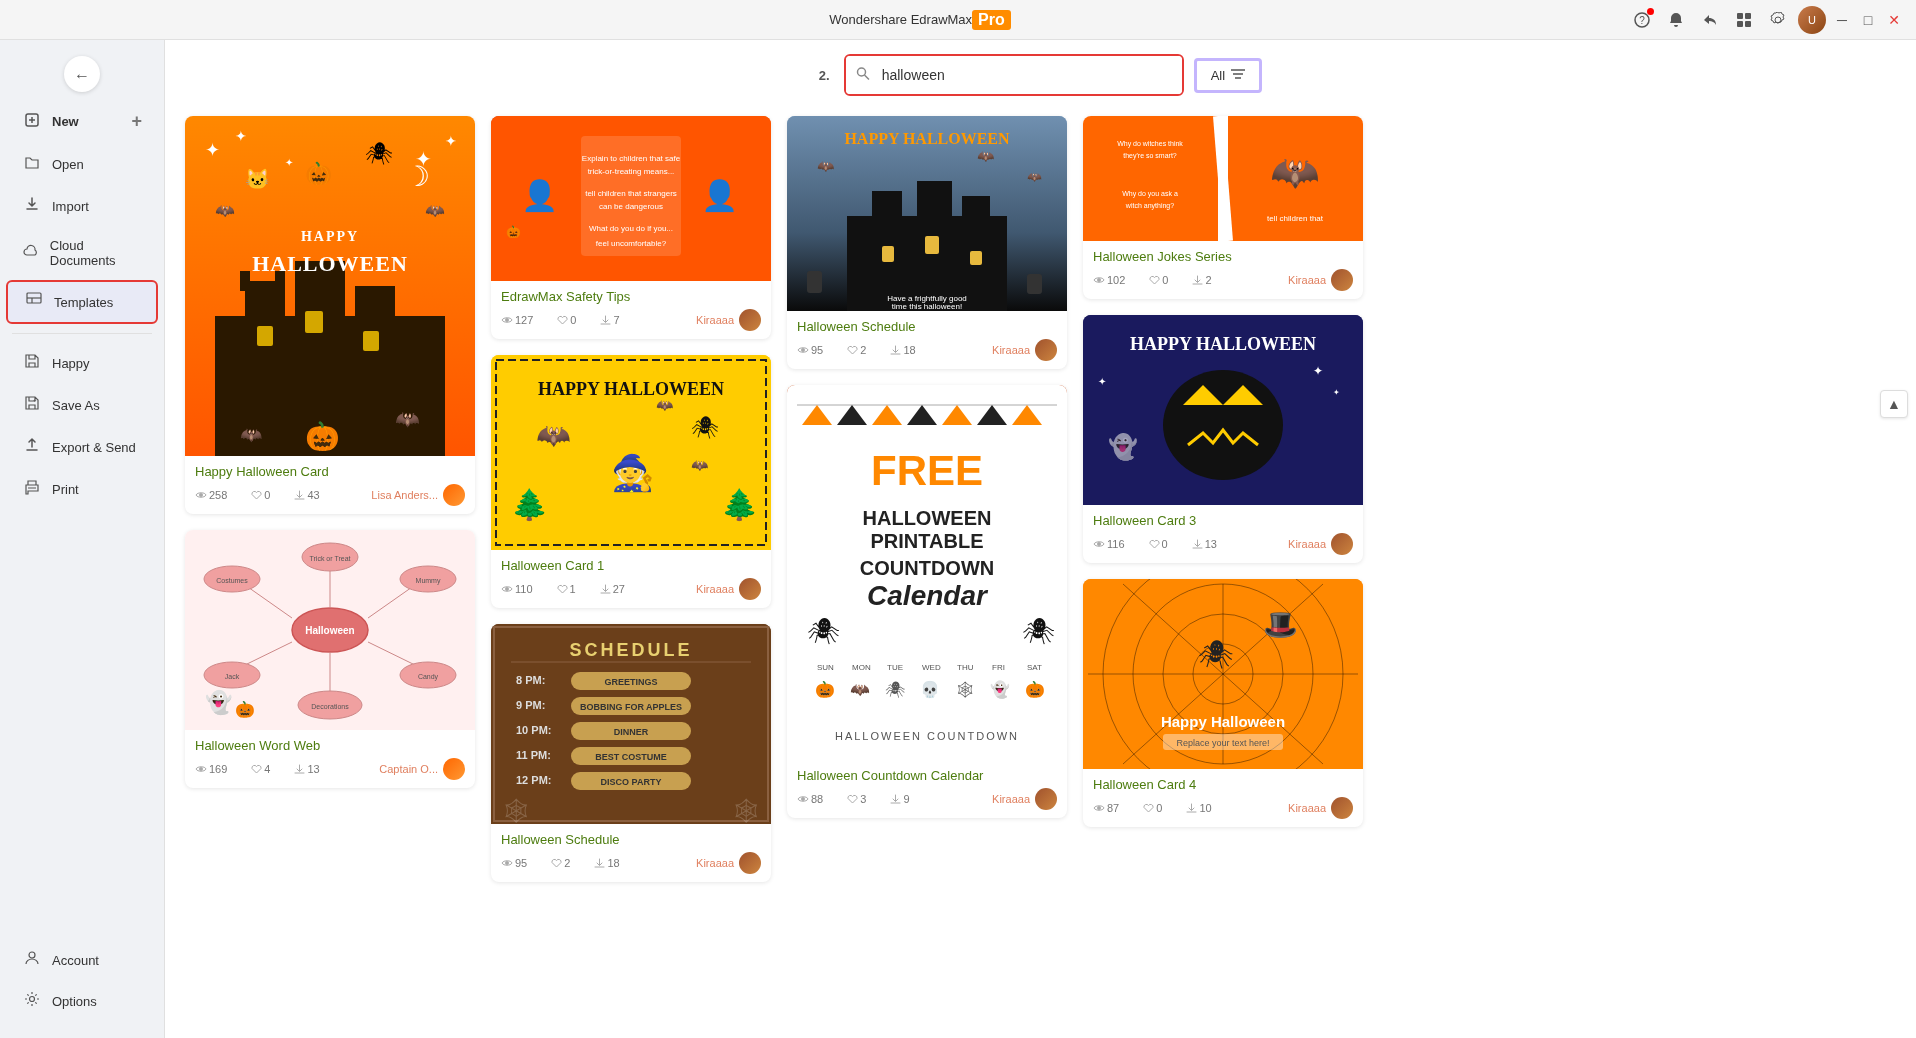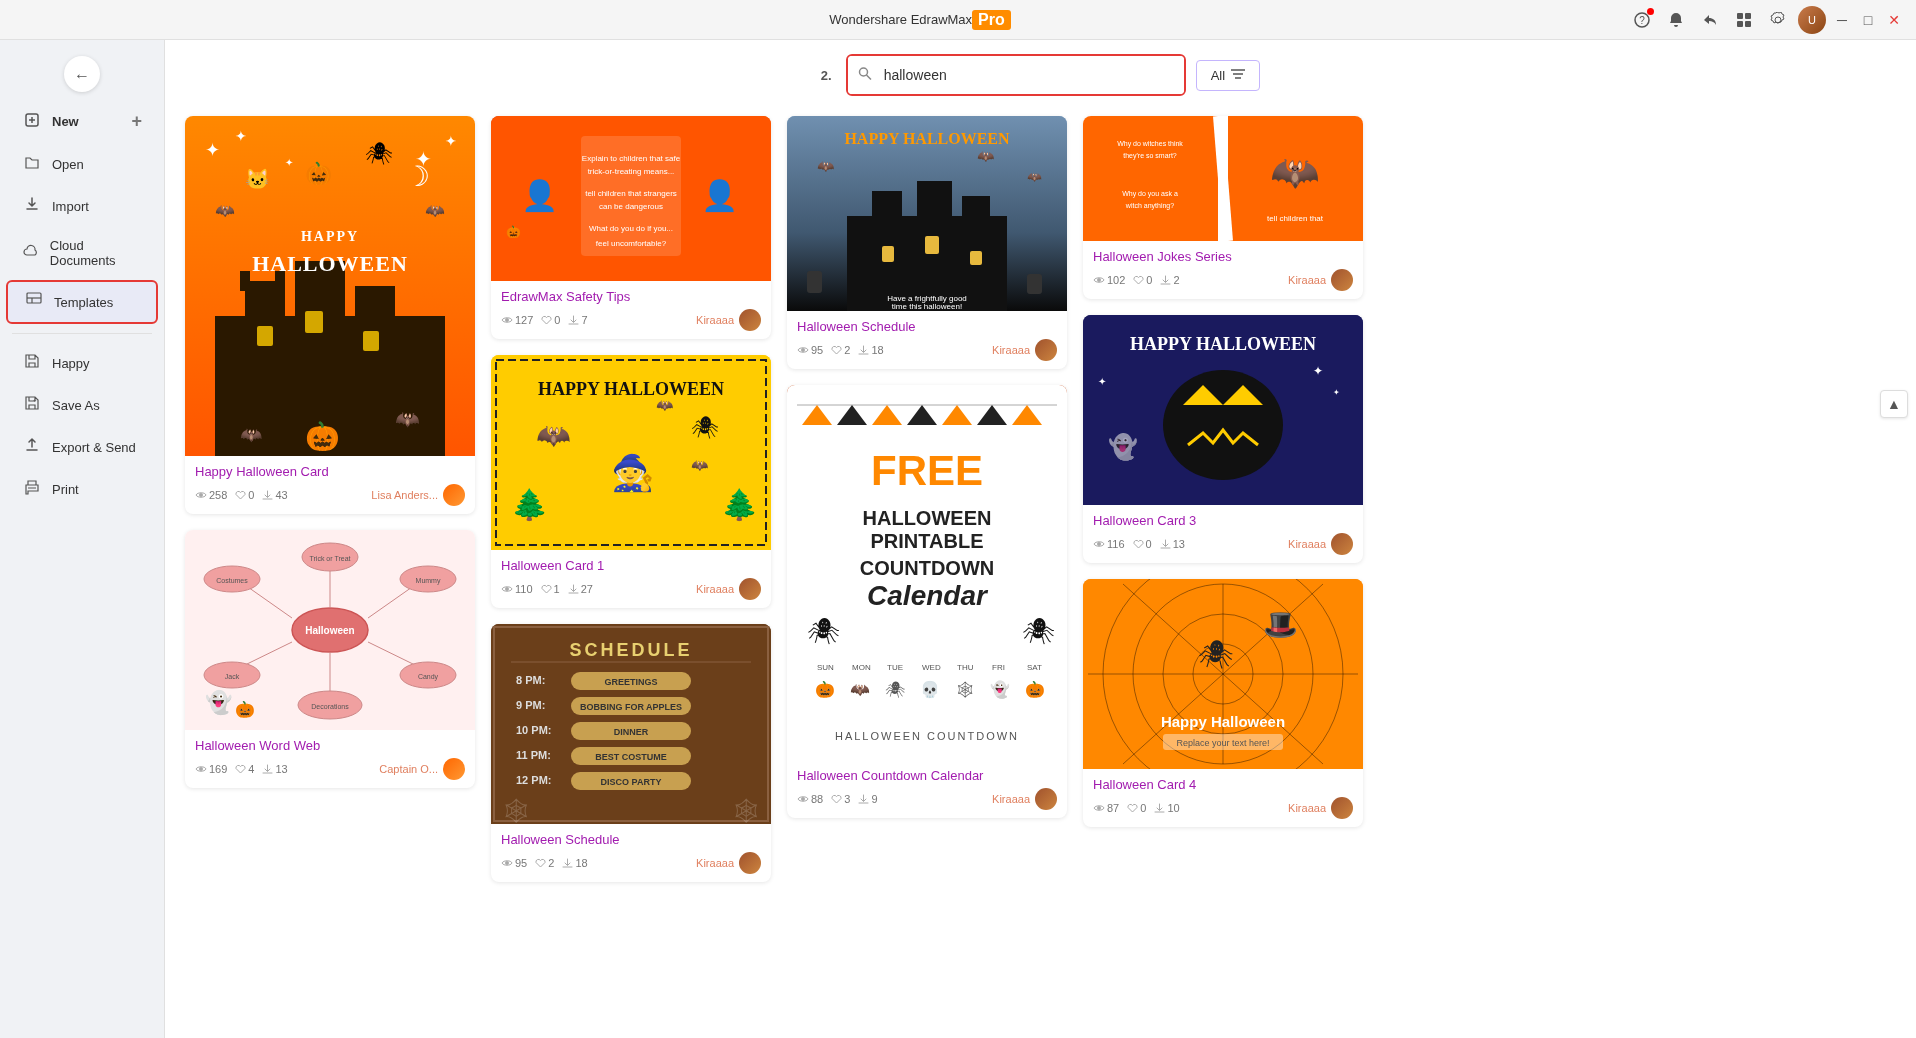--- a/index.html
+++ b/index.html
@@ -195,21 +195,21 @@
       top: 50%;
       transform: translateY(-50%);
       color: #888;
       font-size: 14px;
     }
     .filter-btn {
       display: flex;
       align-items: center;
       gap: 6px;
       padding: 7px 14px;
-      border: 1px solid #c4b5fd;
+      border: 3px solid #c4b5fd;
       border-radius: 4px;
       background: white;
       cursor: pointer;
       font-size: 13px;
       color: #333;
     }
 
     
     .grid-area {
       flex: 1;
@@ -230,27 +230,27 @@
       overflow: hidden;
       box-shadow: 0 1px 4px rgba(0,0,0,0.1);
       cursor: pointer;
     }
     .card-info {
       padding: 8px 10px;
     }
     .card-title {
       font-size: 13px;
       font-weight: 500;
-      color: #a21caf;
+      color: #4d7c0f;
       margin-bottom: 5px;
     }
     .card-meta {
       display: flex;
       align-items: center;
-      gap: 8px;
+      gap: 24px;
       font-size: 11px;
       color: #777;
     }
     .card-meta-item {
       display: flex;
       align-items: center;
       gap: 2px;
     }
     .card-author {
       margin-left: auto;
@@ -439,20 +439,40 @@
 
     <div class="sidebar-item">
       <span class="icon">
         <svg width="16" height="16" viewBox="0 0 16 16">
             <path d="M4 6V2h8v4M2 6h12v6H4v3H2V6zm2 3h8" stroke="#555" stroke-width="1.2" fill="none"></path>
           </svg>
       </span>
       <span>Print</span>
     </div>
 
+    <div class="sidebar-bottom">
+      <div class="sidebar-item">
+        <span class="icon">
+          <svg width="16" height="16" viewBox="0 0 16 16">
+              <circle cx="8" cy="5" r="3" stroke="#555" stroke-width="1.2" fill="none"></circle>
+              <path d="M2 14c0-3 3-5 6-5s6 2 6 5" stroke="#555" stroke-width="1.2" fill="none"></path>
+            </svg>
+        </span>
+        <span>Account</span>
+      </div>
+      <div class="sidebar-item">
+        <span class="icon">
+          <svg width="16" height="16" viewBox="0 0 16 16">
+              <circle cx="8" cy="8" r="2.5" stroke="#555" stroke-width="1.2" fill="none"></circle>
+              <path d="M8 1v2M8 13v2M1 8h2M13 8h2M3.3 3.3l1.4 1.4M11.3 11.3l1.4 1.4M3.3 12.7l1.4-1.4M11.3 4.7l1.4-1.4" stroke="#555" stroke-width="1.2"></path>
+            </svg>
+        </span>
+        <span>Options</span>
+      </div>
+    </div>
   </div>
 
   <div class="content-area" style="position:relative;">
 
     <div class="search-area">
       <div style="flex:1; display:flex; justify-content:center; align-items:center; gap:10px;">
         <span class="step-indicator">2.</span>
         <div class="search-wrapper">
           <span class="search-icon-inner">
             <svg width="14" height="14" viewBox="0 0 14 14">

